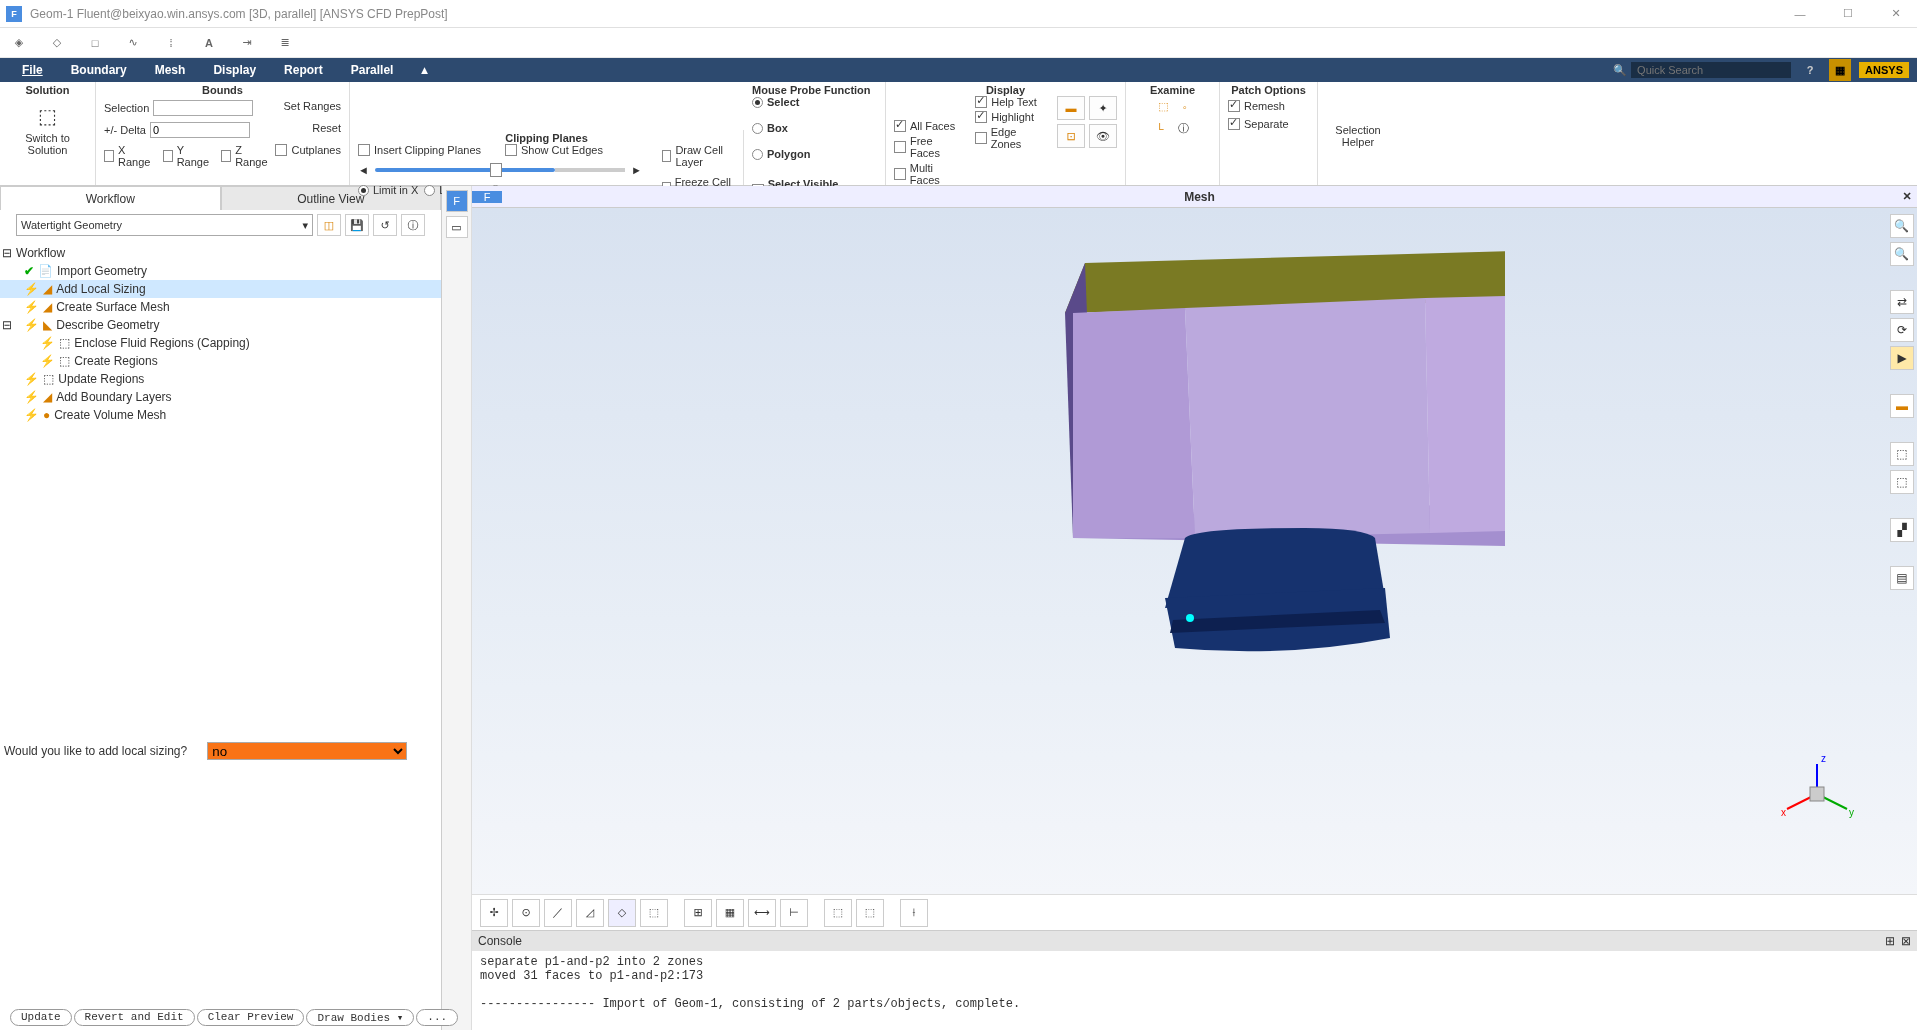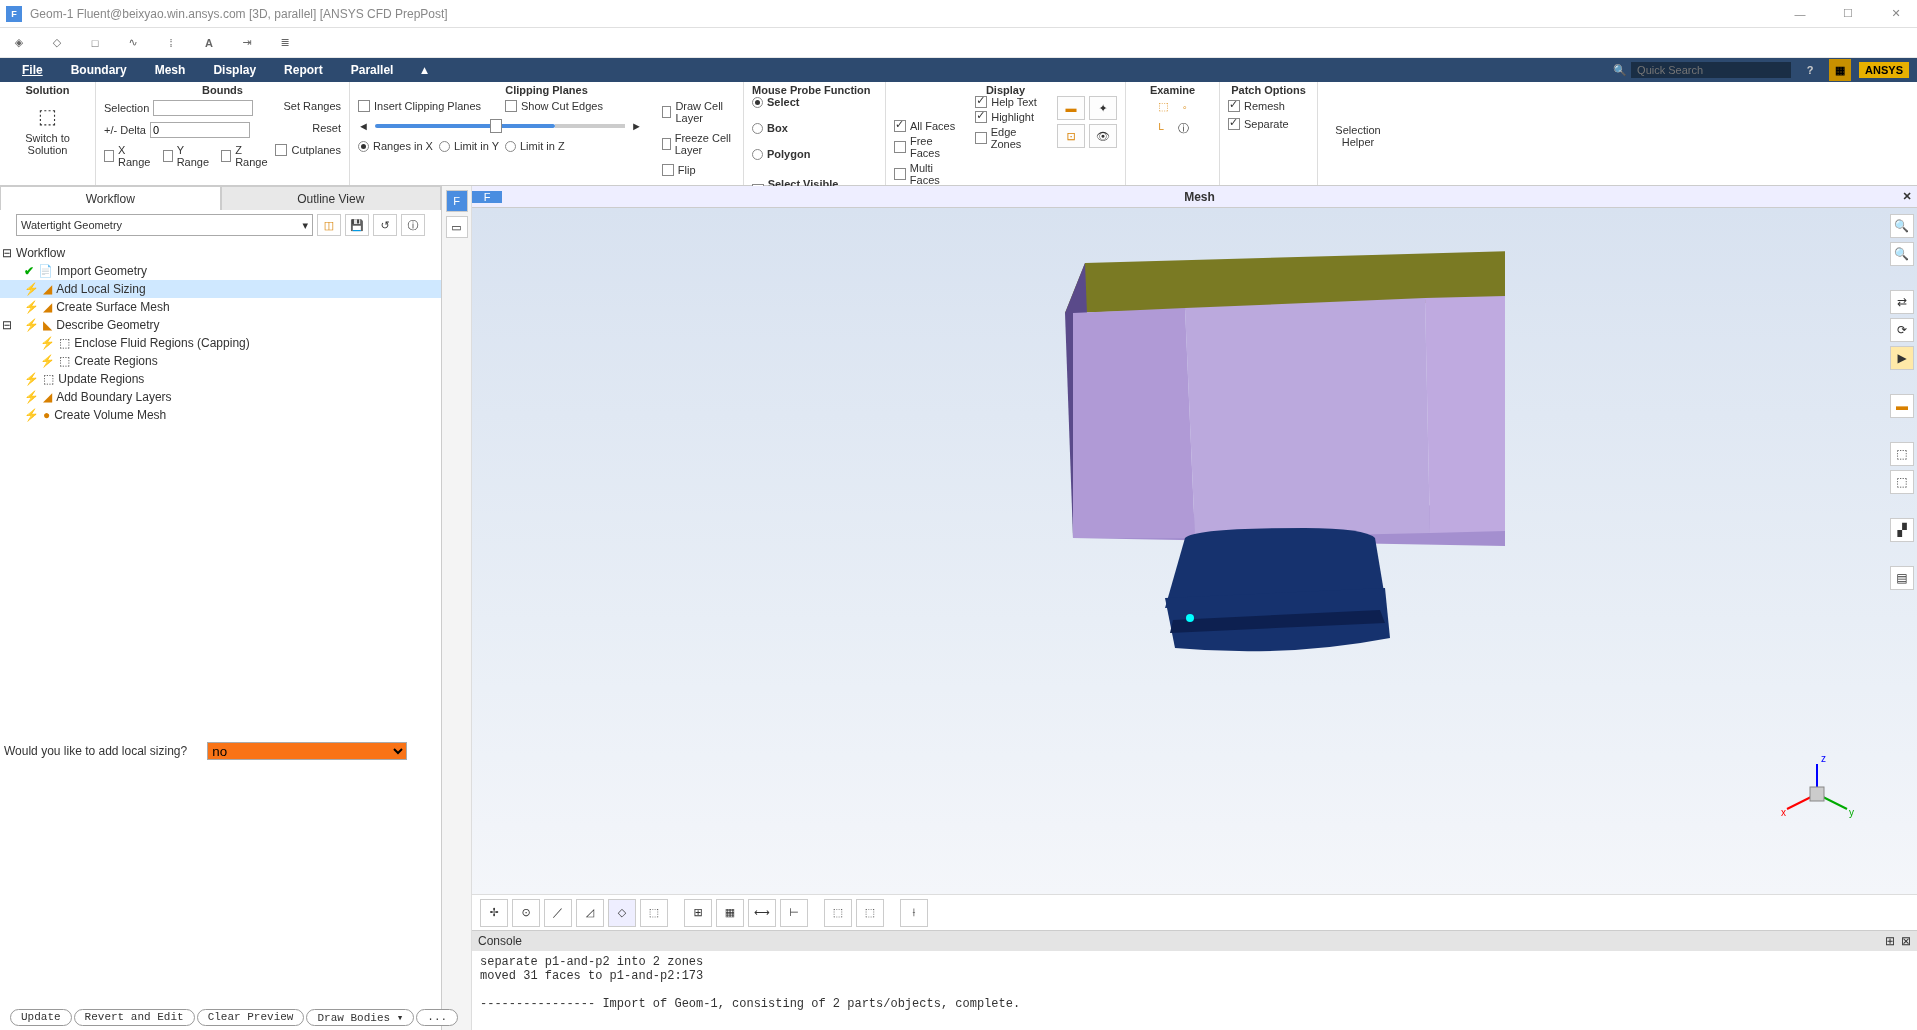--- a/index.html
+++ b/index.html
@@ -182,21 +182,21 @@
         <span>Set Ranges</span>
         <span>Reset</span>
         <label class="rrow">
             <span class="chk"></span>
             <span>Cutplanes</span>
           </label>
       </div>
     </div>
   </div>
 
-  <div class="ribbon-group" style="width:394px;">
+  <div class="ribbon-group" style="width:394px;margin-top:48px;">
     <div class="gtitle">Clipping Planes</div>
     <div class="gbody" style="gap:20px;">
       <div class="rcol" style="gap:8px;">
         <div class="rrow" style="gap:24px;">
           <label class="rrow">
               <span class="chk"></span>
               <span>Insert Clipping Planes</span>
             </label>
           <label class="rrow">
               <span class="chk"></span>
@@ -206,21 +206,21 @@
         <div class="rrow" style="gap:6px;">
           <span>◄</span>
           <div class="slider-track">
               <div class="slider-thumb"></div>
             </div>
           <span style="margin-left:70px;">►</span>
         </div>
         <div class="rrow" style="gap:6px;">
           <label class="rrow">
               <span class="radio checked"></span>
-              <span>Ranges in X</span>
+              <span>Limit in X</span>
             </label>
           <label class="rrow">
               <span class="radio"></span>
               <span>Limit in Y</span>
             </label>
           <label class="rrow">
               <span class="radio"></span>
               <span>Limit in Z</span>
             </label>
         </div>

